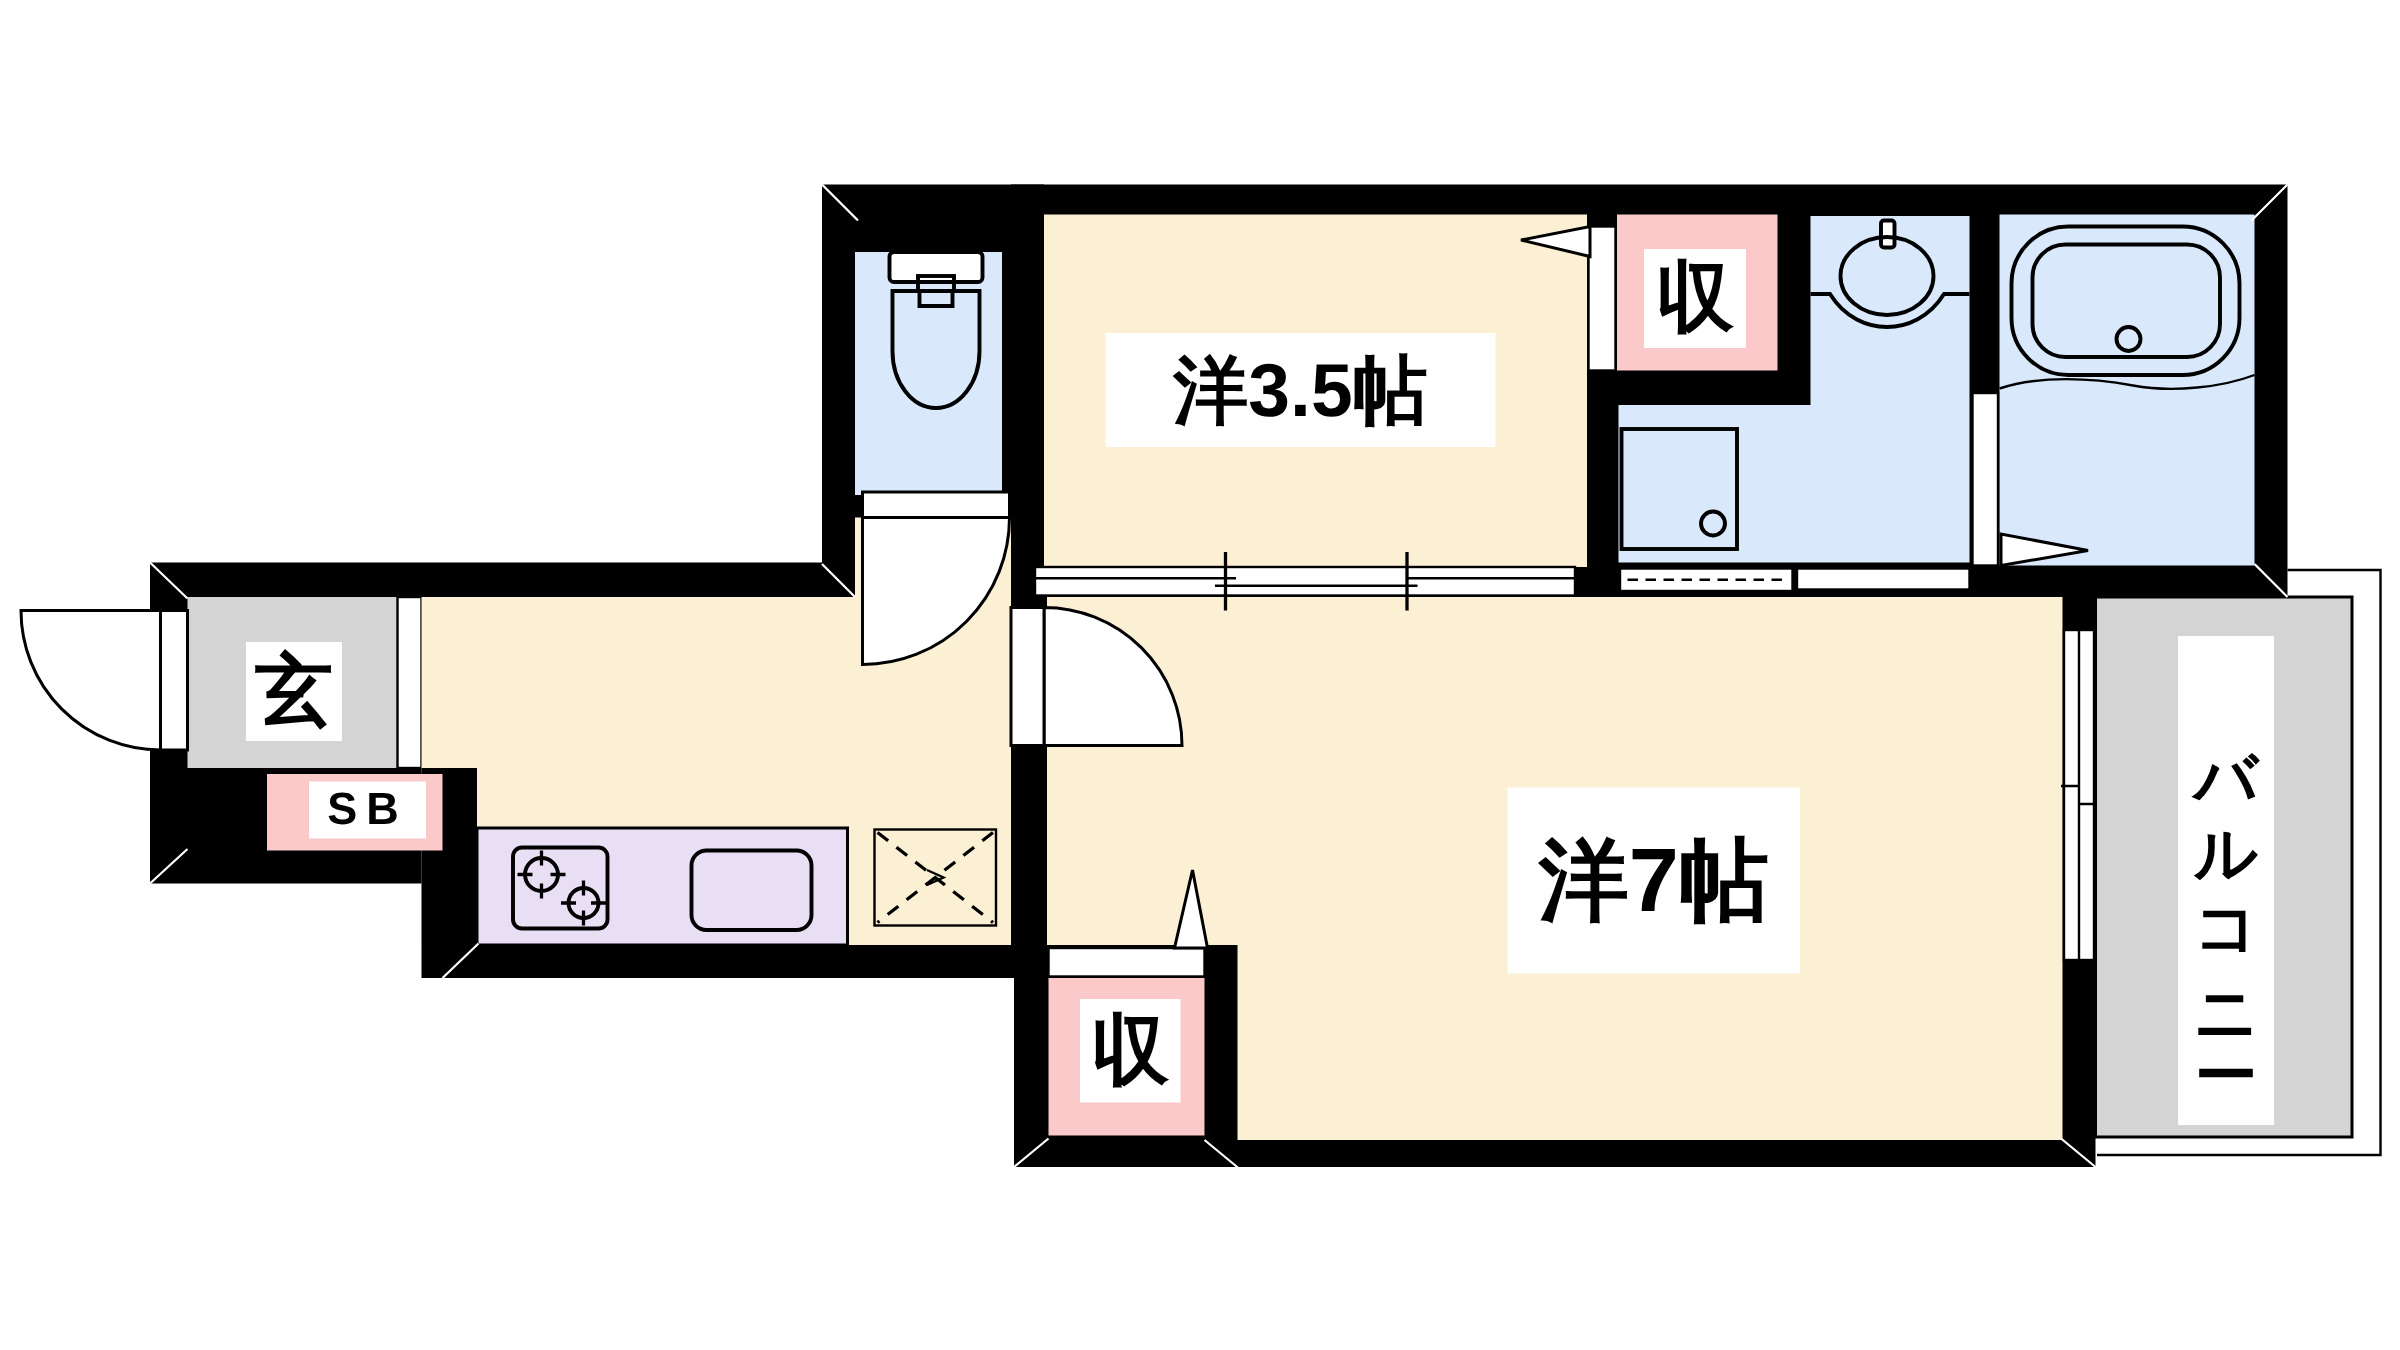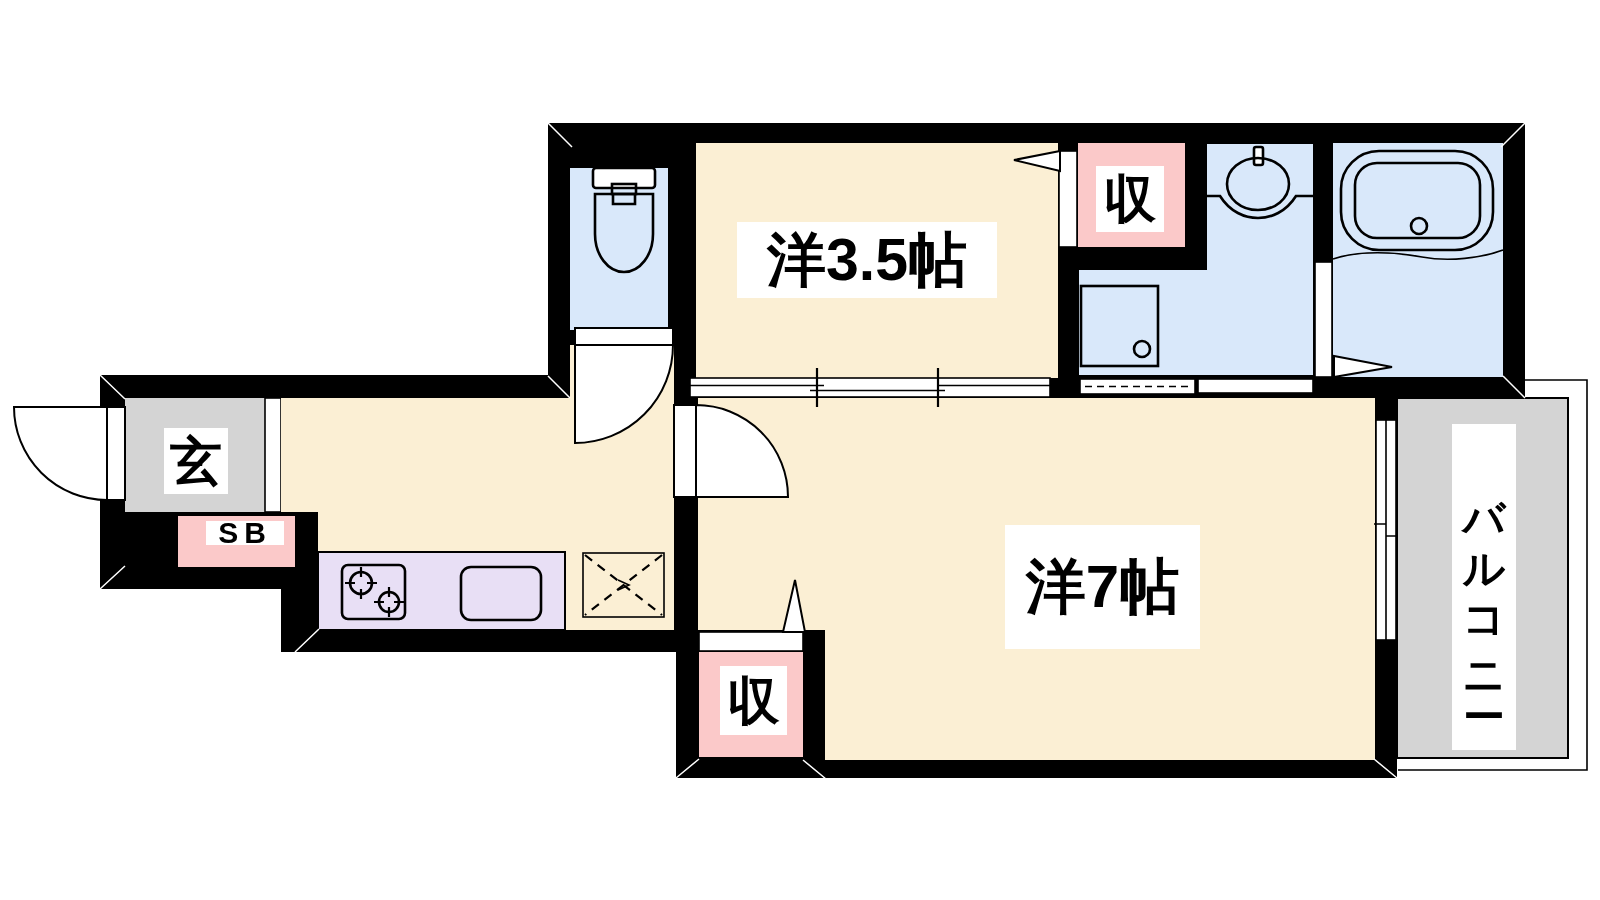--- a/index.html
+++ b/index.html
@@ -133,20 +133,20 @@
     <path d="M1333,259 C1360,250 1395,252 1422,257 C1449,262 1482,258 1503,250" class="lnthin" stroke-width="2"></path>
   </g>
 
   <g>
     <path class="seam" d="M548,123 L572,147 M1525,123 L1501,147 M1525,398 L1503,376 M548,376 L570,398
                           M100,375 L125,399 M100,589 L125,566 M295,652 L319,629 M676,778 L699,759
                           M803,760 L826,779 M1397,778 L1374,759"></path>
   </g>
 </svg>
 
-<div class="plabel" style="left:737px;top:222px;width:260px;height:76px;font-size:59px;">洋3.5帖</div>
+<div class="plabel" style="left:737px;top:222px;width:260px;height:76px;font-size:50px;">洋3.5帖</div>
 <div class="plabel" style="left:1005px;top:525px;width:195px;height:124px;font-size:60px;">洋7帖</div>
 <div class="plabel" style="left:1096px;top:166px;width:68px;height:66px;font-size:52px;">収</div>
 <div class="plabel" style="left:720px;top:666px;width:67px;height:69px;font-size:52px;">収</div>
 <div class="plabel" style="left:164px;top:428px;width:64px;height:66px;font-size:52px;">玄</div>
-<div class="plabel" style="left:206px;top:521px;width:78px;height:24px;font-size:30px;letter-spacing:6px;">SB</div>
+<div class="plabel" style="left:206px;top:521px;width:78px;height:38px;font-size:30px;letter-spacing:6px;">SB</div>
 <div class="plabel vert" style="left:1452px;top:424px;width:64px;height:326px;font-size:42px;">バルコニー</div>
 </div>
 
 </body></html>

